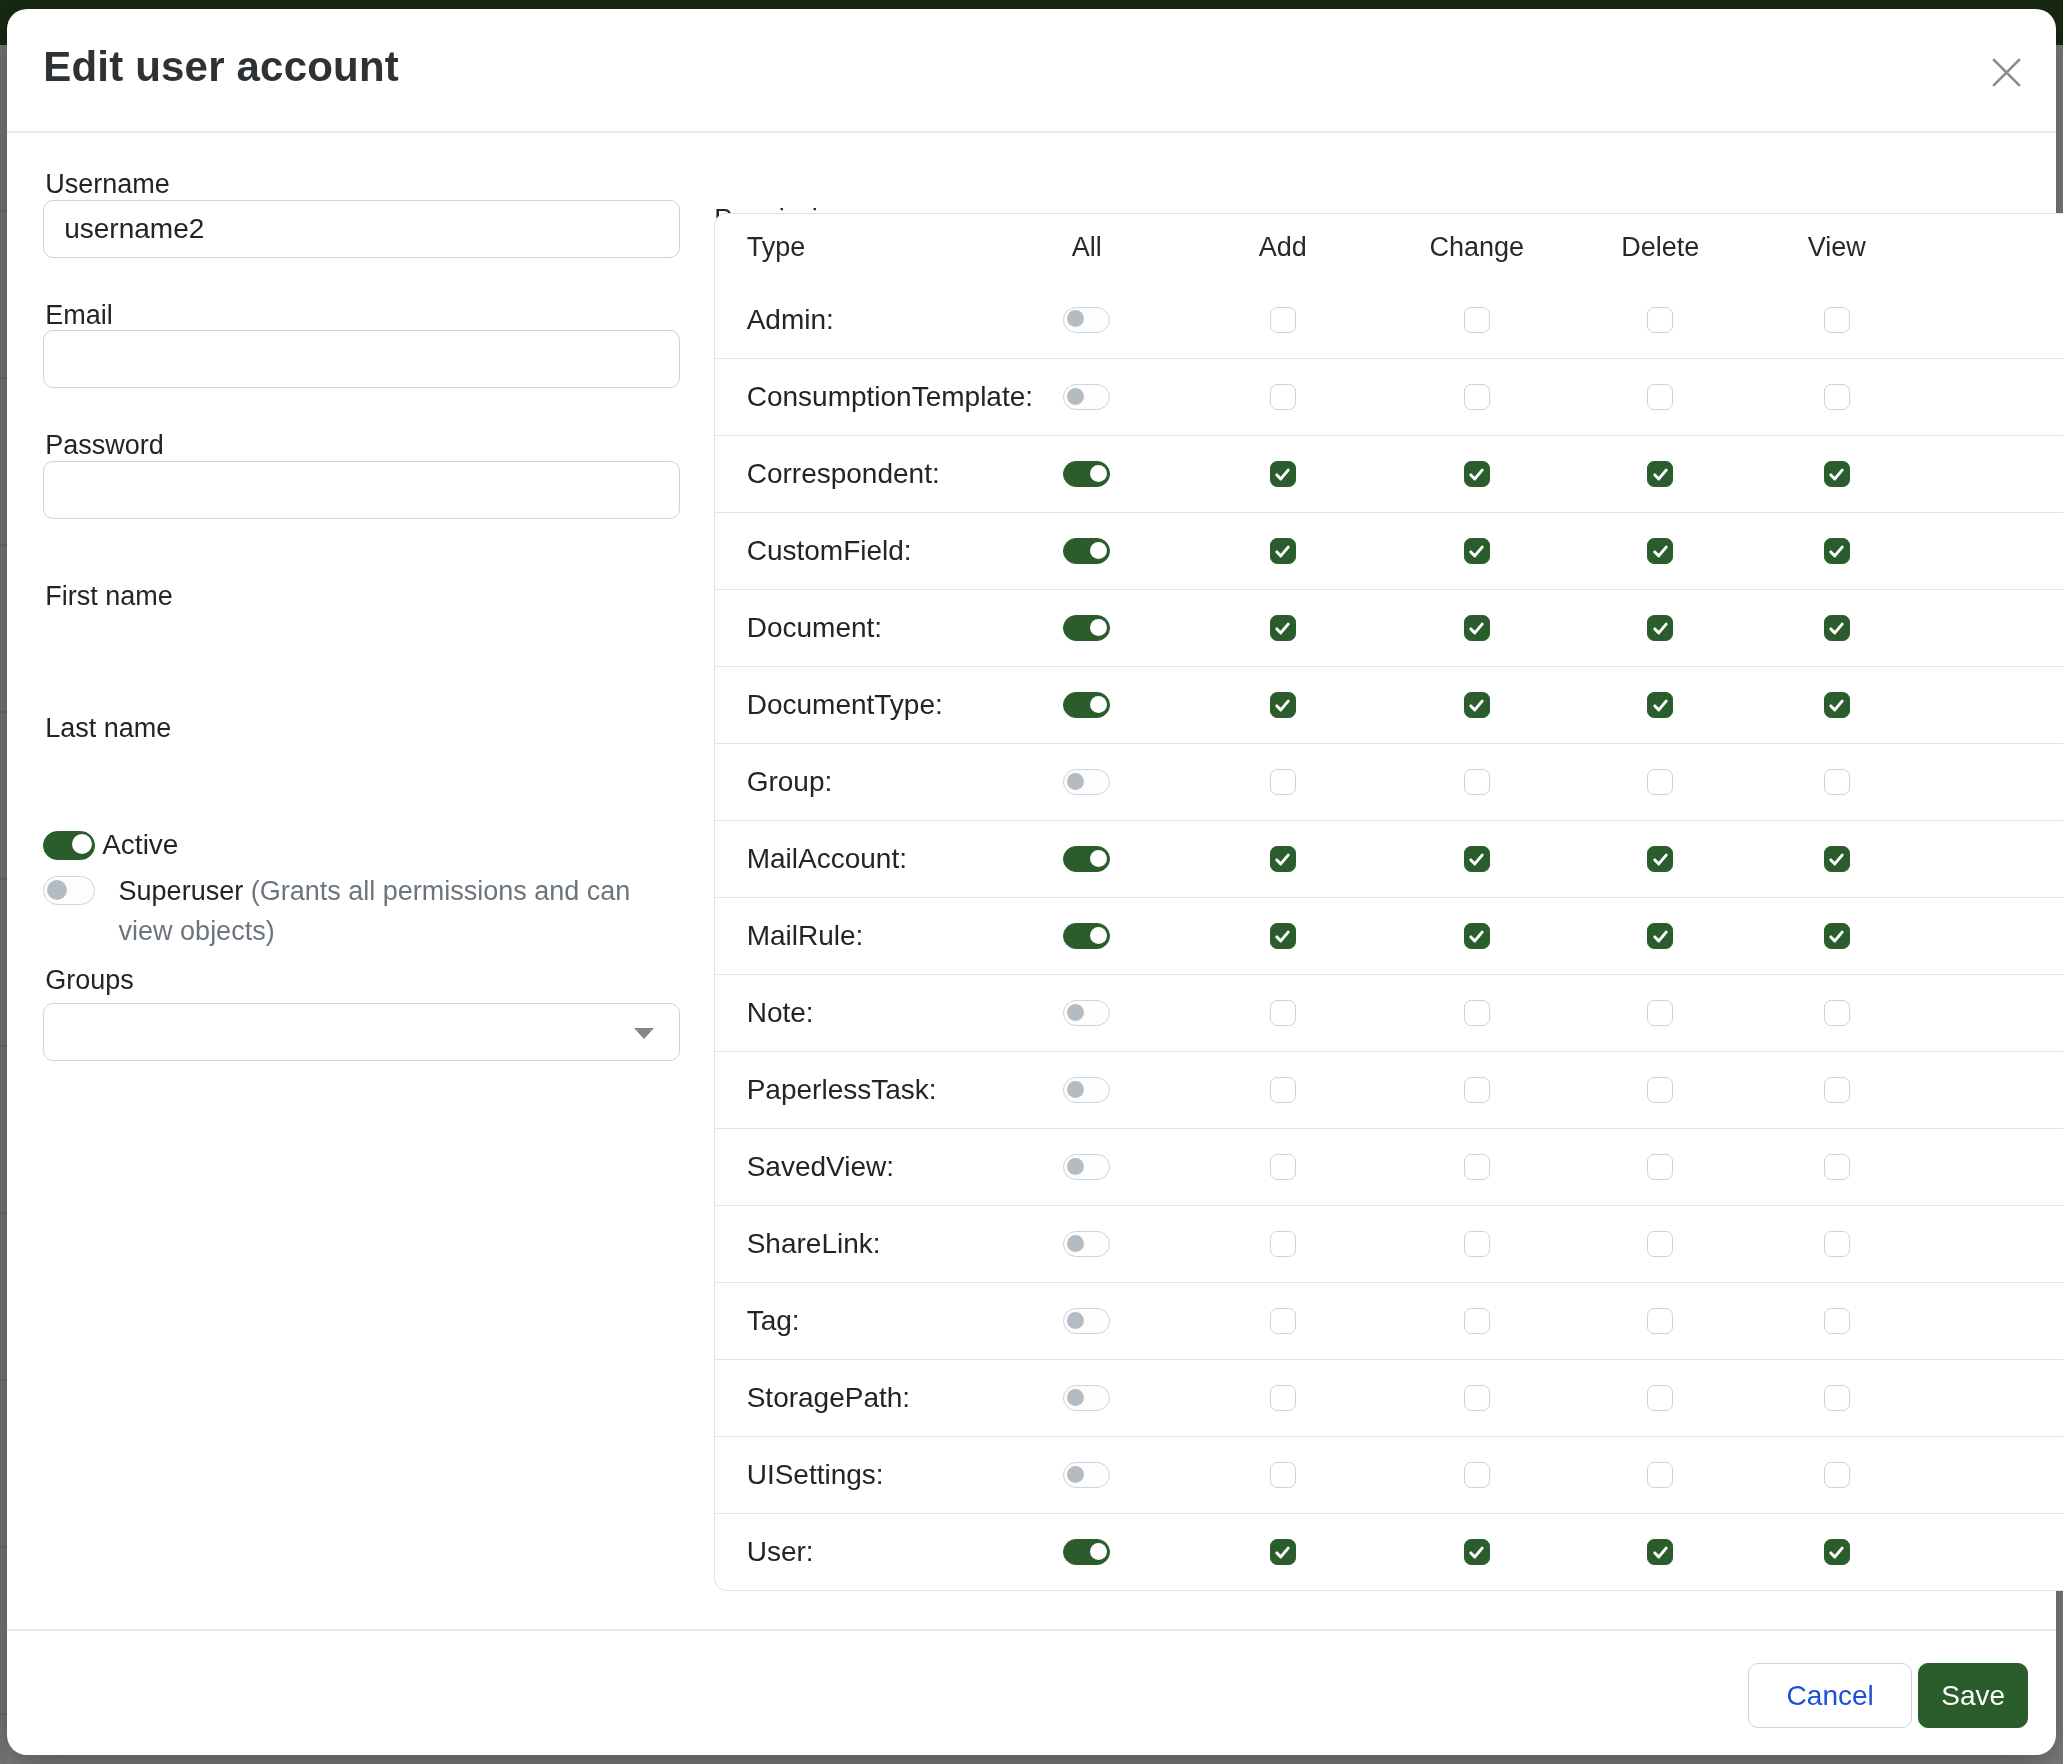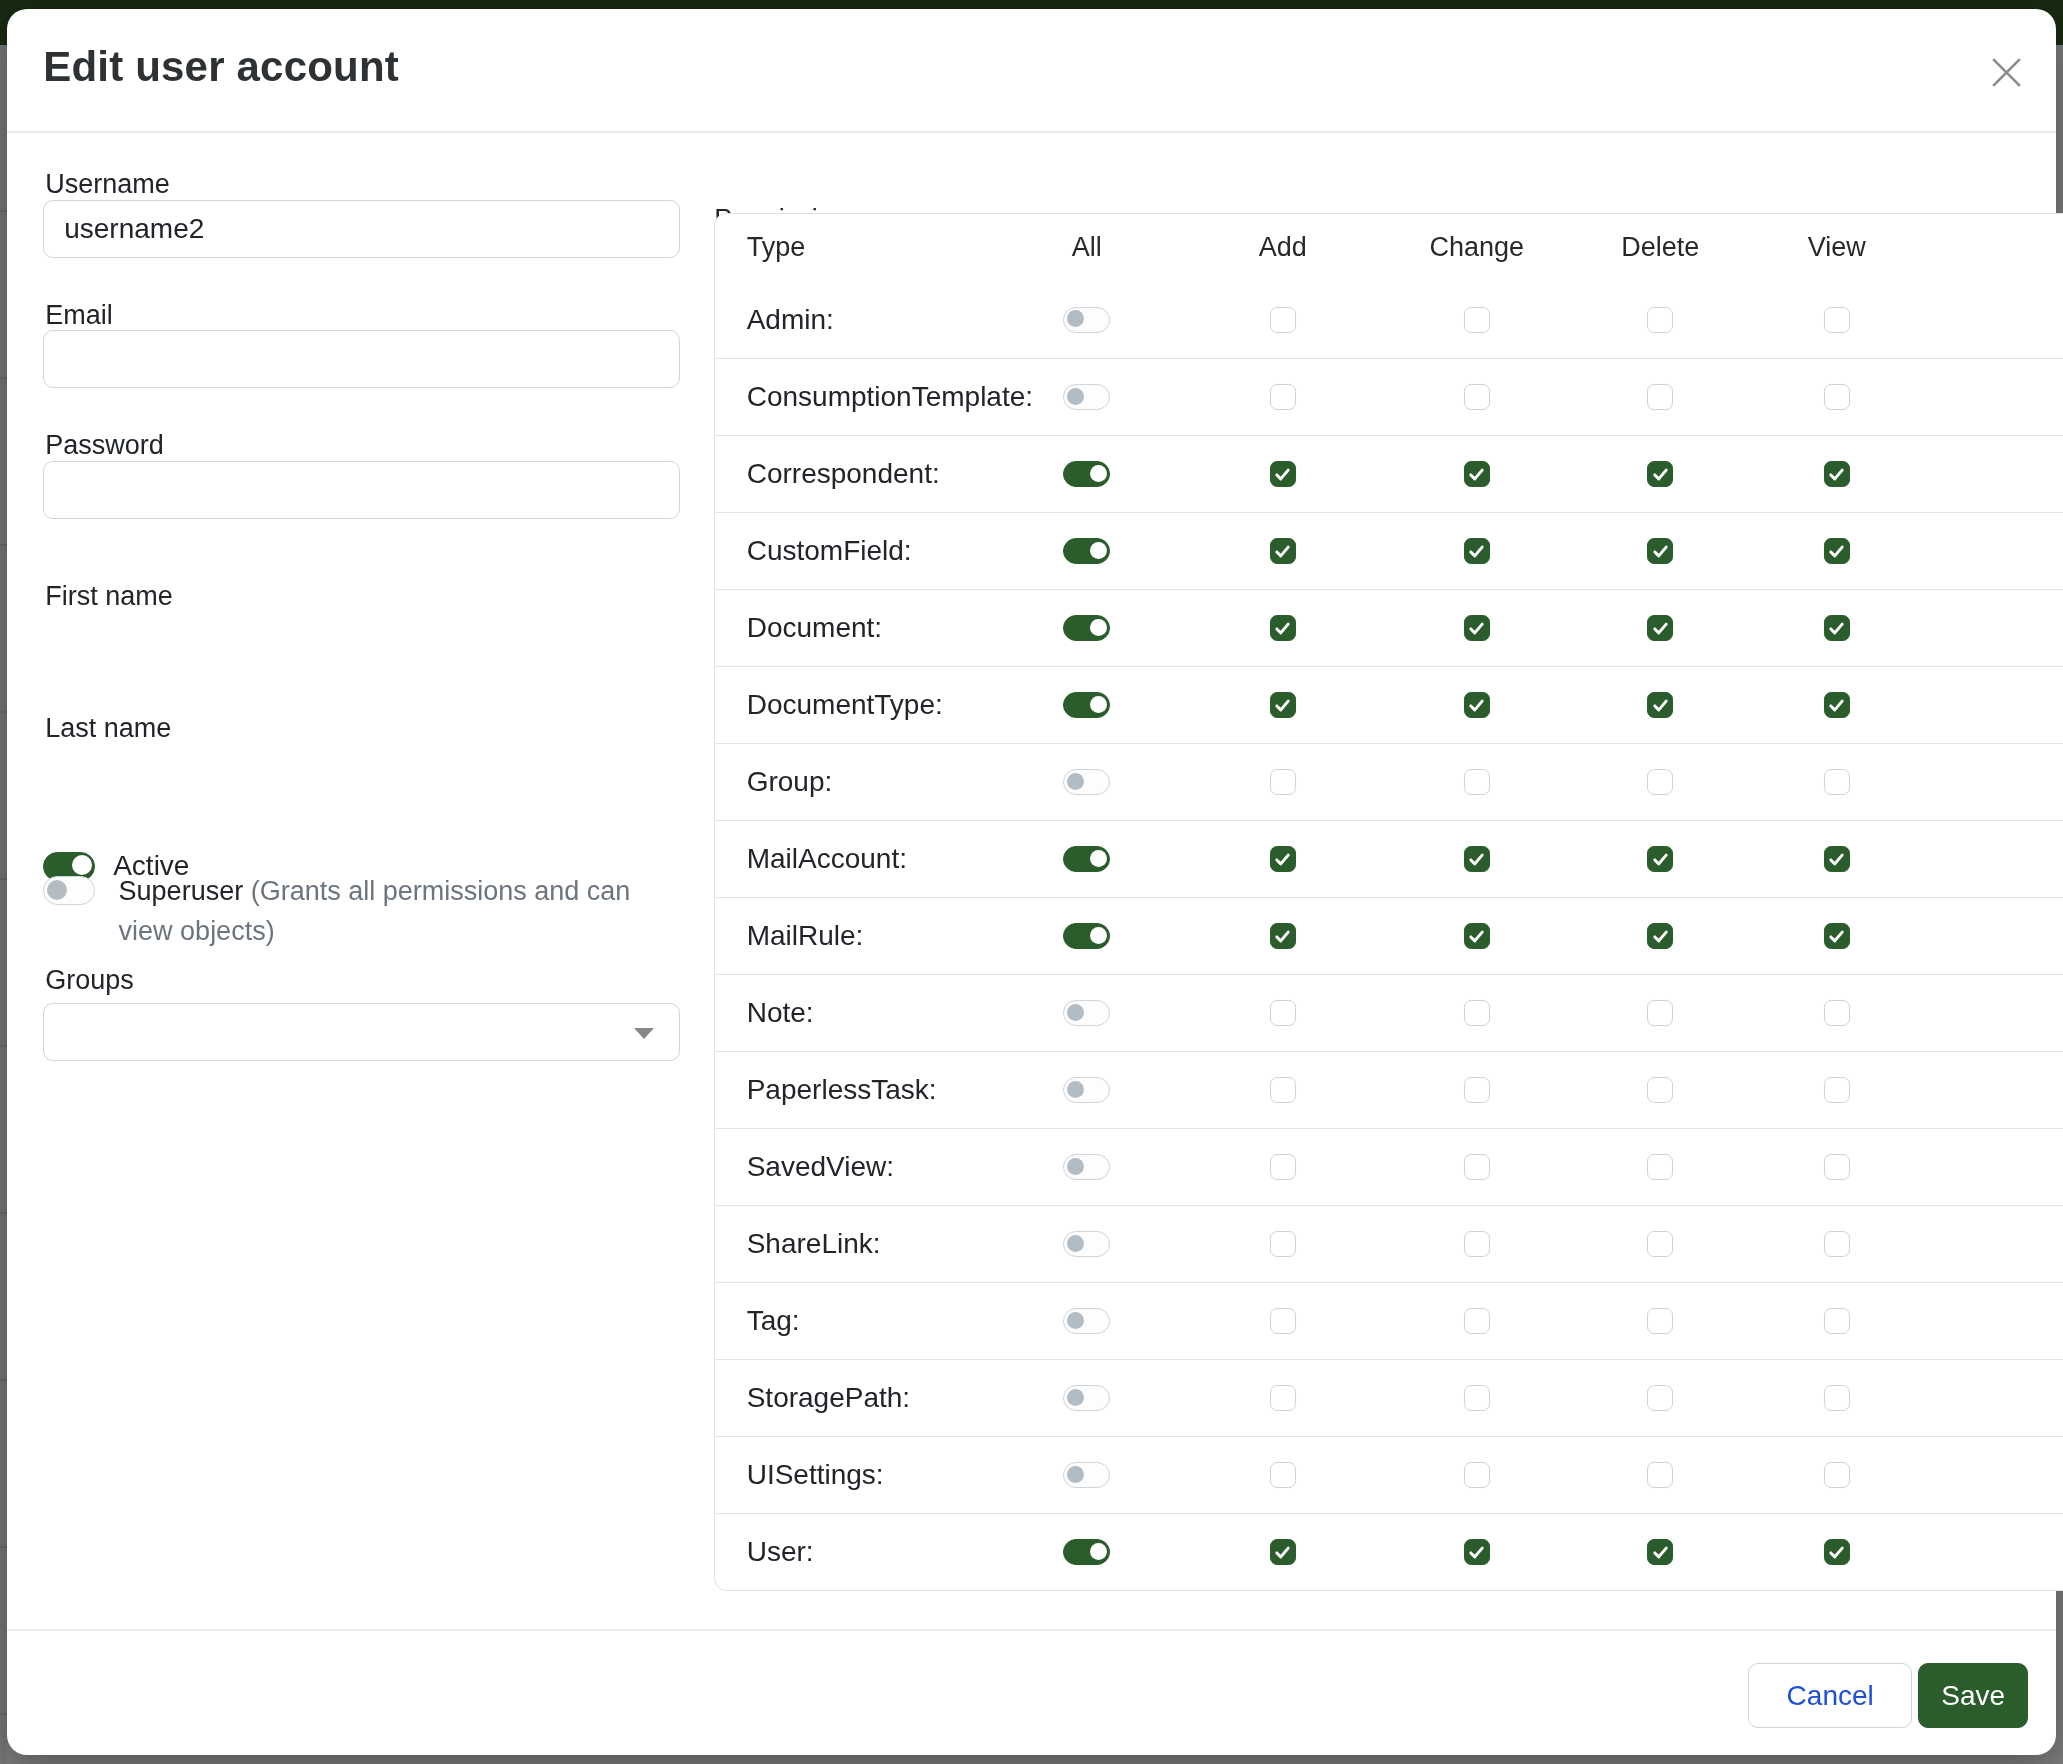--- a/index.html
+++ b/index.html
@@ -26,21 +26,21 @@
 
   
   .tg { position:relative; display:inline-block; width:47px; height:26px; border-radius:13.5px;
         background:#fdfdfe; border:1.8px solid #ced4da; cursor:pointer; flex:none; }
   .tg .knob { position:absolute; left:2.7px; top:2.7px; width:17px; height:17px; border-radius:50%; background:#b4bcc3; }
   .tg.on { background:var(--acc); border-color:var(--acc); }
   .tg.on .knob { left:auto; right:2.7px; background:#ffffff; }
   .tg-lg { width:52px; height:29px; border-radius:14.4px; }
   .tg-lg .knob { width:20px; height:20px; }
 
-  .active-row { position:absolute; left:36px; top:841px; display:flex; align-items:center; gap:18px; }
+  .active-row { position:absolute; left:36px; top:820px; display:flex; align-items:center; gap:7px; }
   .active-row .rl { font-size:28px; color:#212529; }
   .su-row { position:absolute; left:36px; top:862px; display:flex; gap:23.4px; }
   .su-row .tg { margin-top:5.4px; }
   .su-text { width:540px; font-size:27px; line-height:40px; color:#212529; }
   .su-hint { color:#6c757d; }
 
   .gsel { position:absolute; left:36px; top:994px; width:637px; height:58px; border:1.8px solid #ced4da;
           border-radius:10px; background:#fff; cursor:pointer; }
   .gsel .caret { position:absolute; right:25px; top:24px; width:0; height:0;
           border-left:10px solid transparent; border-right:10px solid transparent; border-top:11.7px solid #848889; }

